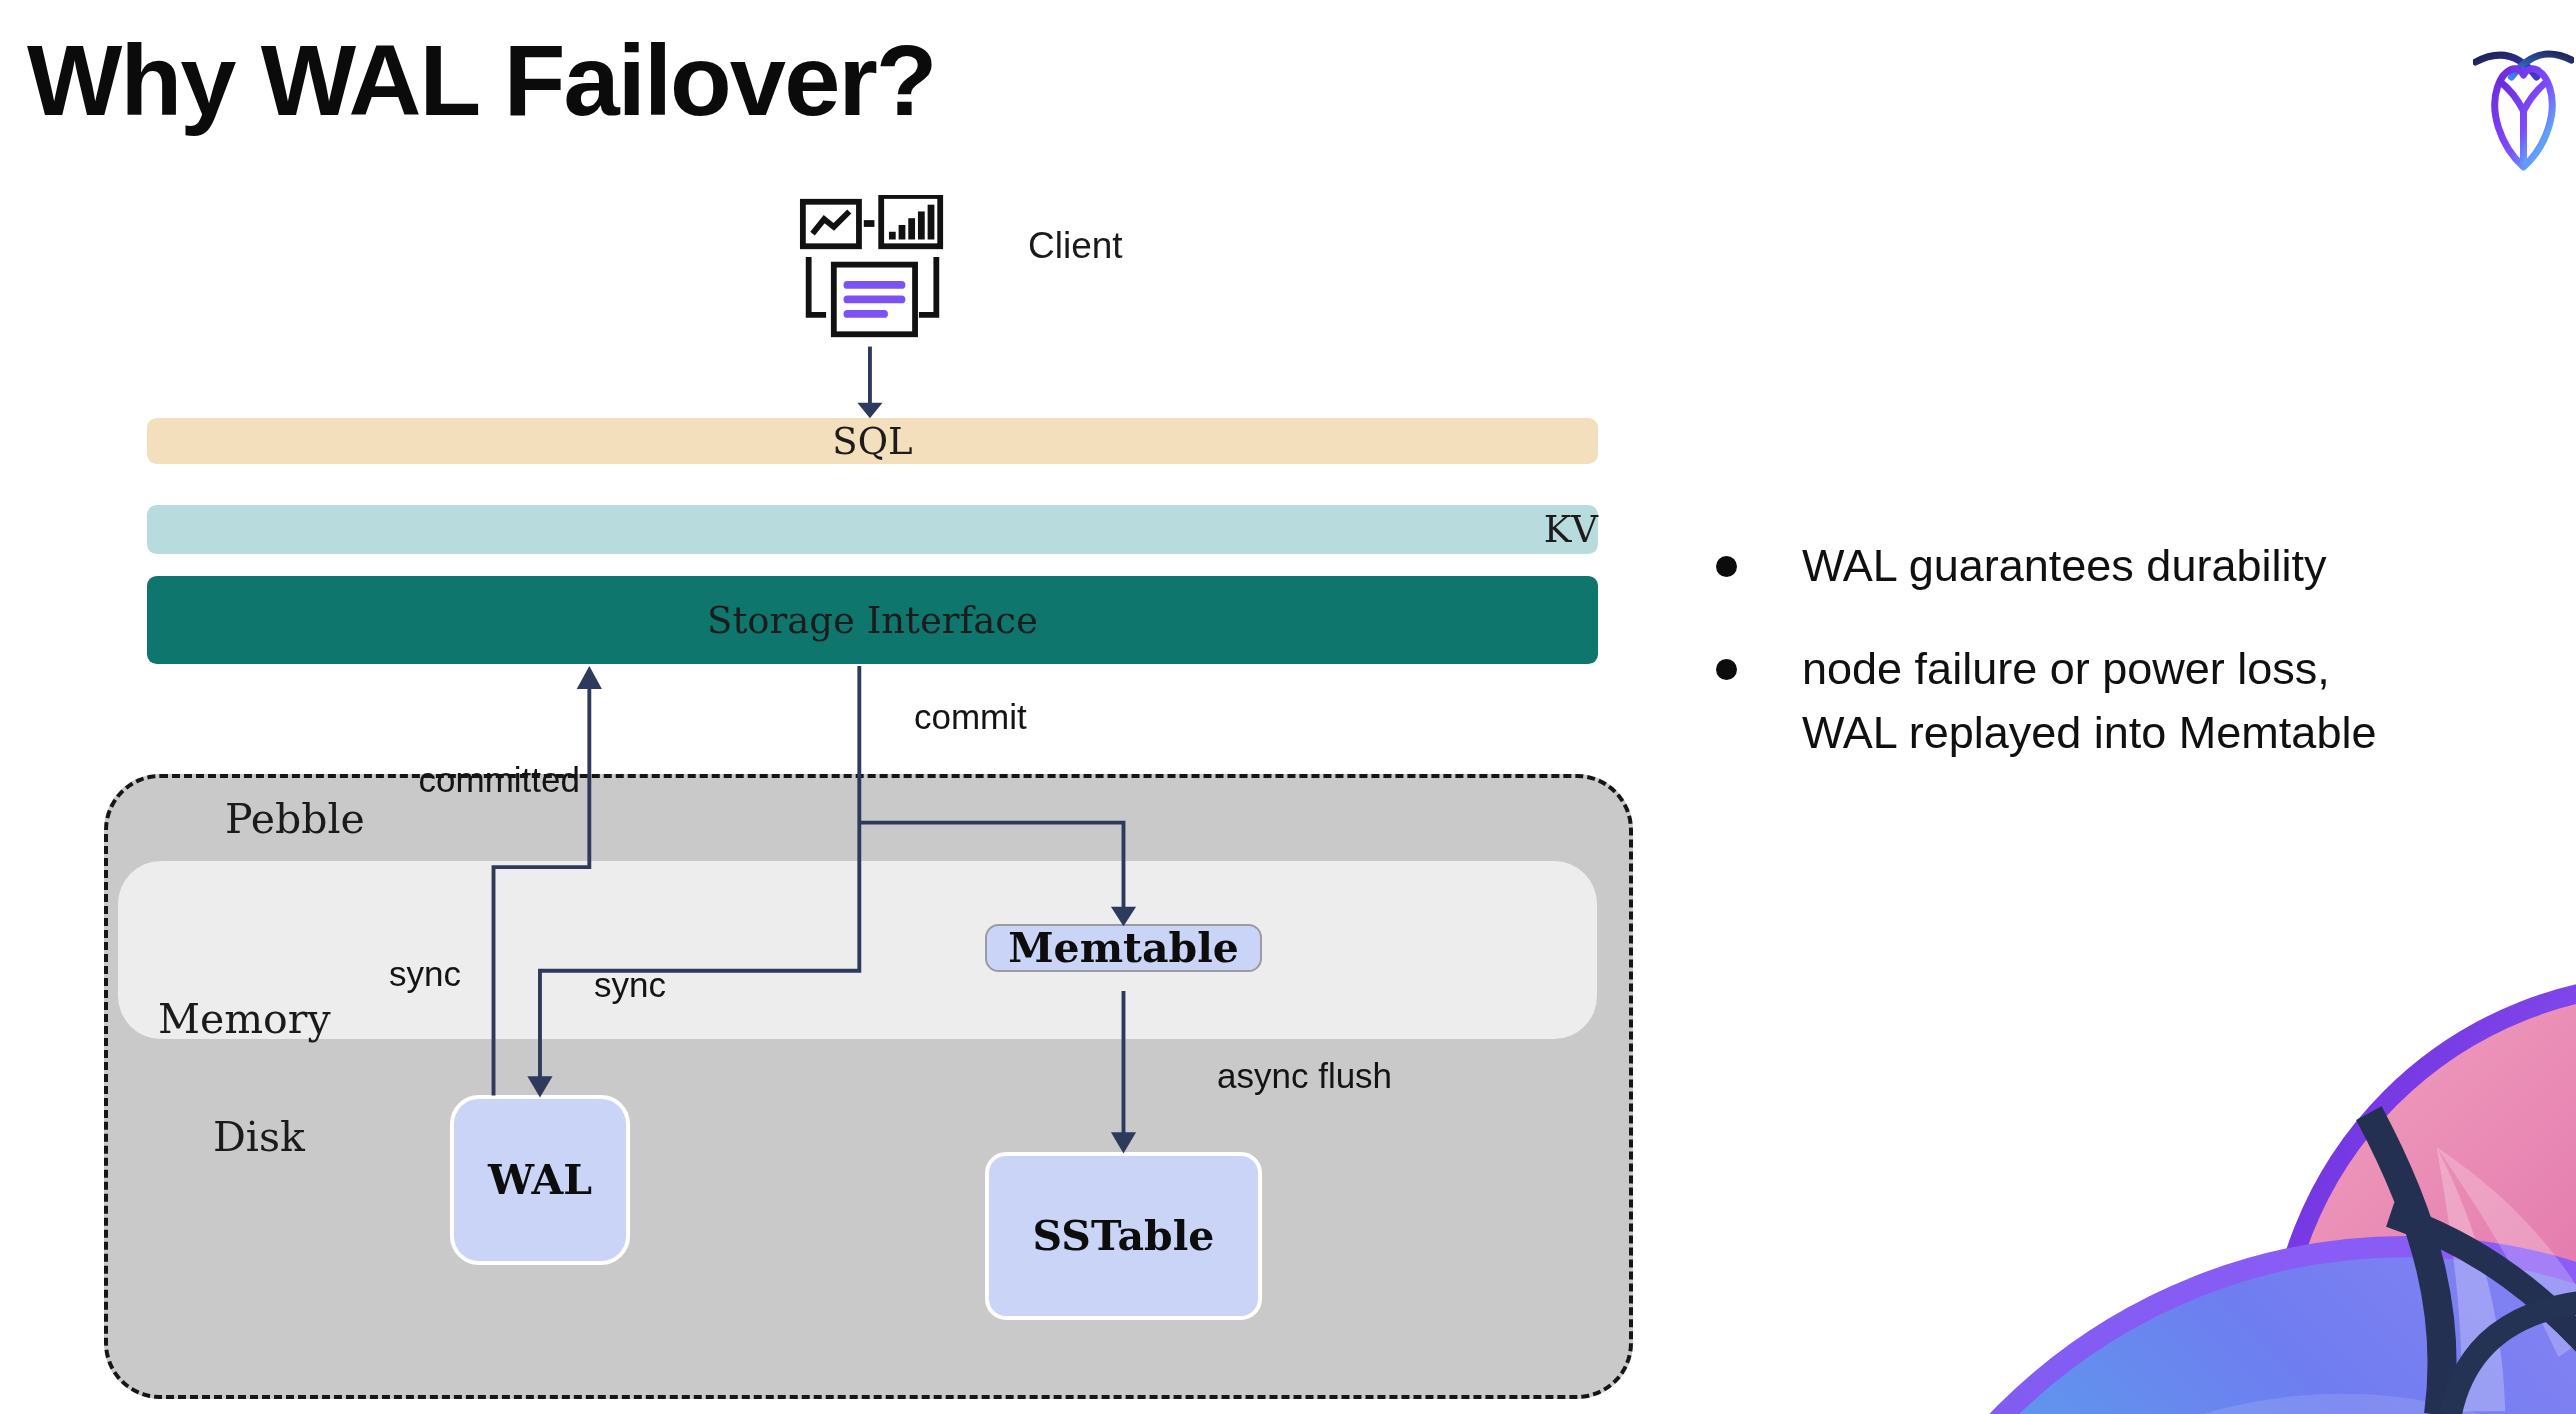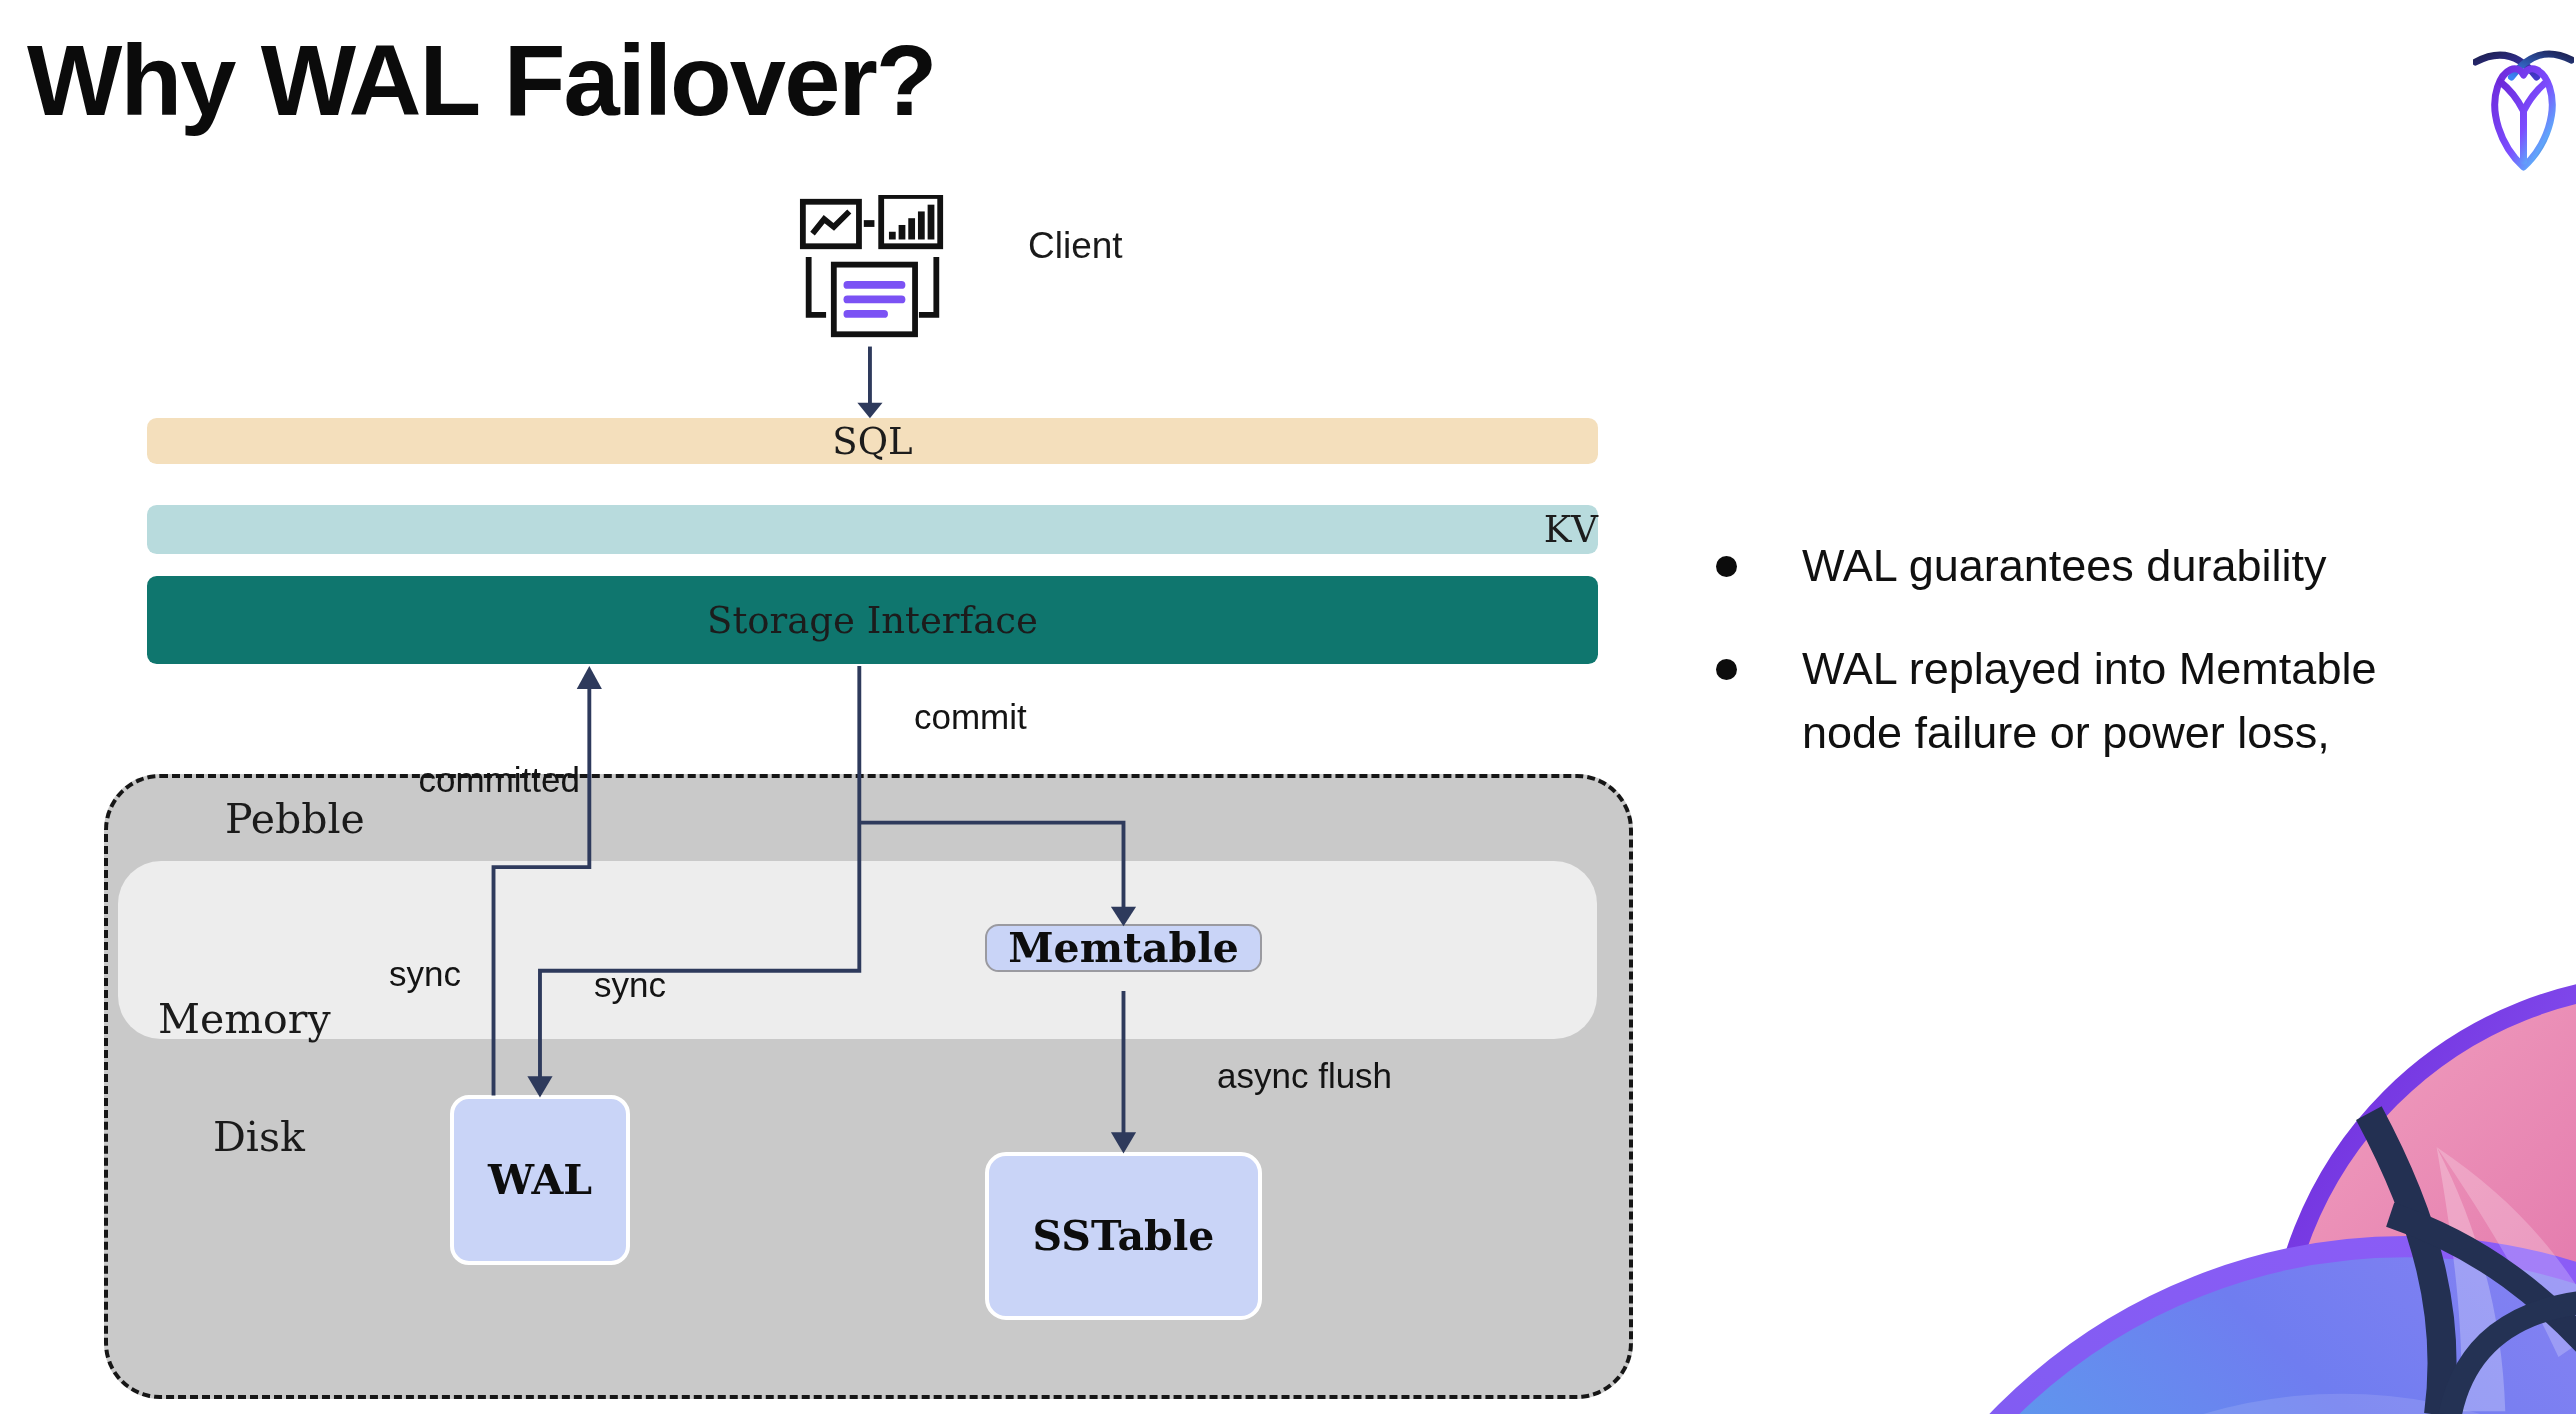--- a/index.html
+++ b/index.html
@@ -46,21 +46,21 @@
   .lbl-memory{left:158px;top:995px;}
   .lbl-disk{left:213px;top:1113px;}
 
   
   .node{
     box-sizing:border-box;background:#c9d4f7;
     display:flex;align-items:center;justify-content:center;
     font-family:"DejaVu Serif","Liberation Serif",serif;
     font-weight:bold;font-size:41px;color:#0d0d0d;
   }
-  .node-wal{left:450px;top:1095px;width:180px;height:170px;border:4.8px solid #ffffff;border-radius:19px;}
+  .node-wal{left:450px;top:1095px;width:180px;height:170px;border:4.8px solid #ffffff;border-radius:29px;}
   .node-memtable{left:985px;top:924px;width:277px;height:48px;border:2.9px solid #9a9aa0;border-radius:13.5px;}
   .node-sstable{left:985px;top:1152px;width:277px;height:168px;border:4.8px solid #ffffff;border-radius:21px;}
 
   
   .edge-label{font-size:35px;color:#141414;}
   .lbl-committed{left:406px;top:712px;width:174px;text-align:right;margin-top:48px;}
   .lbl-commit{left:914px;top:697px;}
   .lbl-sync-left{left:389px;top:954px;}
   .lbl-sync-right{left:594px;top:965px;}
   .lbl-async-flush{left:1217px;top:1056px;}
@@ -218,18 +218,18 @@
 <div class="abs bullets">
   <div class="bullet-item">
     <span class="bullet-dot"></span>
     <div class="bullet-text">
       <div>WAL guarantees durability</div>
     </div>
   </div>
   <div class="bullet-item">
     <span class="bullet-dot"></span>
     <div class="bullet-text">
+      <div>node failure or power loss,</div>
       <div>WAL replayed into Memtable</div>
-      <div>node failure or power loss,</div>
     </div>
   </div>
 </div>
 
 
 </body></html>

